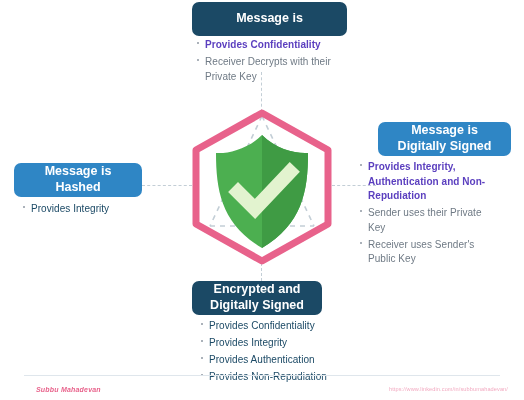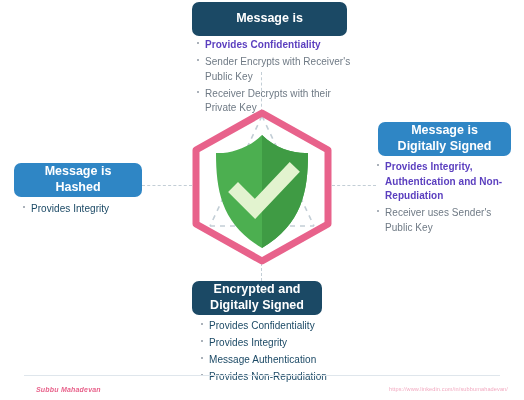--- a/index.html
+++ b/index.html
@@ -110,21 +110,21 @@
     color: #5b3fbf;
     font-weight: bold;
   }
   .bullets li.hl::before { background: #8f99a3; }
   .bullets li.dark {
     color: #1b4965;
     font-weight: normal;
   }
 
   #list-top    { left: 196px; top: 38px;  width: 165px; }
-  #list-right  { left: 376px; top: 160px; width: 140px; }
+  #list-right  { left: 359px; top: 160px; width: 140px; }
   #list-left   { left: 22px;  top: 202px; width: 130px; }
   #list-bottom { left: 200px; top: 319px; width: 140px; }
 
   
   #footer-divider {
     position: absolute;
     left: 24px;
     top: 375px;
     width: 476px;
     height: 1px;
@@ -183,32 +183,32 @@
     </svg>
   </div>
 
   <div class="box box-dark" id="box-top">
     <span>
       <span>Message is</span><br>
     </span>
   </div>
   <ul class="bullets" id="list-top">
     <li class="hl">Provides Confidentiality</li>
-    <li>Sender Encrypts with Receiver's Public Key</li>
     <li>Receiver Decrypts with their Private Key</li>
   </ul>
 
   <div class="box box-light" id="box-right">
     <span>
       <span>Message is</span><br>
       <span>Digitally Signed</span>
     </span>
   </div>
   <ul class="bullets" id="list-right">
     <li class="hl">Provides Integrity, Authentication and Non-Repudiation</li>
+    <li>Sender uses their Private Key</li>
     <li>Receiver uses Sender's Public Key</li>
   </ul>
 
   <div class="box box-light" id="box-left">
     <span>
       <span>Message is</span><br>
       <span>Hashed</span>
     </span>
   </div>
   <ul class="bullets" id="list-left">
@@ -217,21 +217,21 @@
 
   <div class="box box-dark" id="box-bottom">
     <span>
       <span>Encrypted and</span><br>
       <span>Digitally Signed</span>
     </span>
   </div>
   <ul class="bullets" id="list-bottom">
     <li class="dark">Provides  Confidentiality</li>
     <li class="dark">Provides Integrity</li>
-    <li class="dark">Message Authentication</li>
+    <li class="dark">Provides Authentication</li>
     <li class="dark">Provides Non-Repudiation</li>
   </ul>
 
   <div id="footer-divider"></div>
   <div id="footer-author">Subbu Mahadevan</div>
   <div id="footer-url">https://www.linkedin.com/in/subbumahadevan/</div>
 
 </div>
 
 </body></html>

